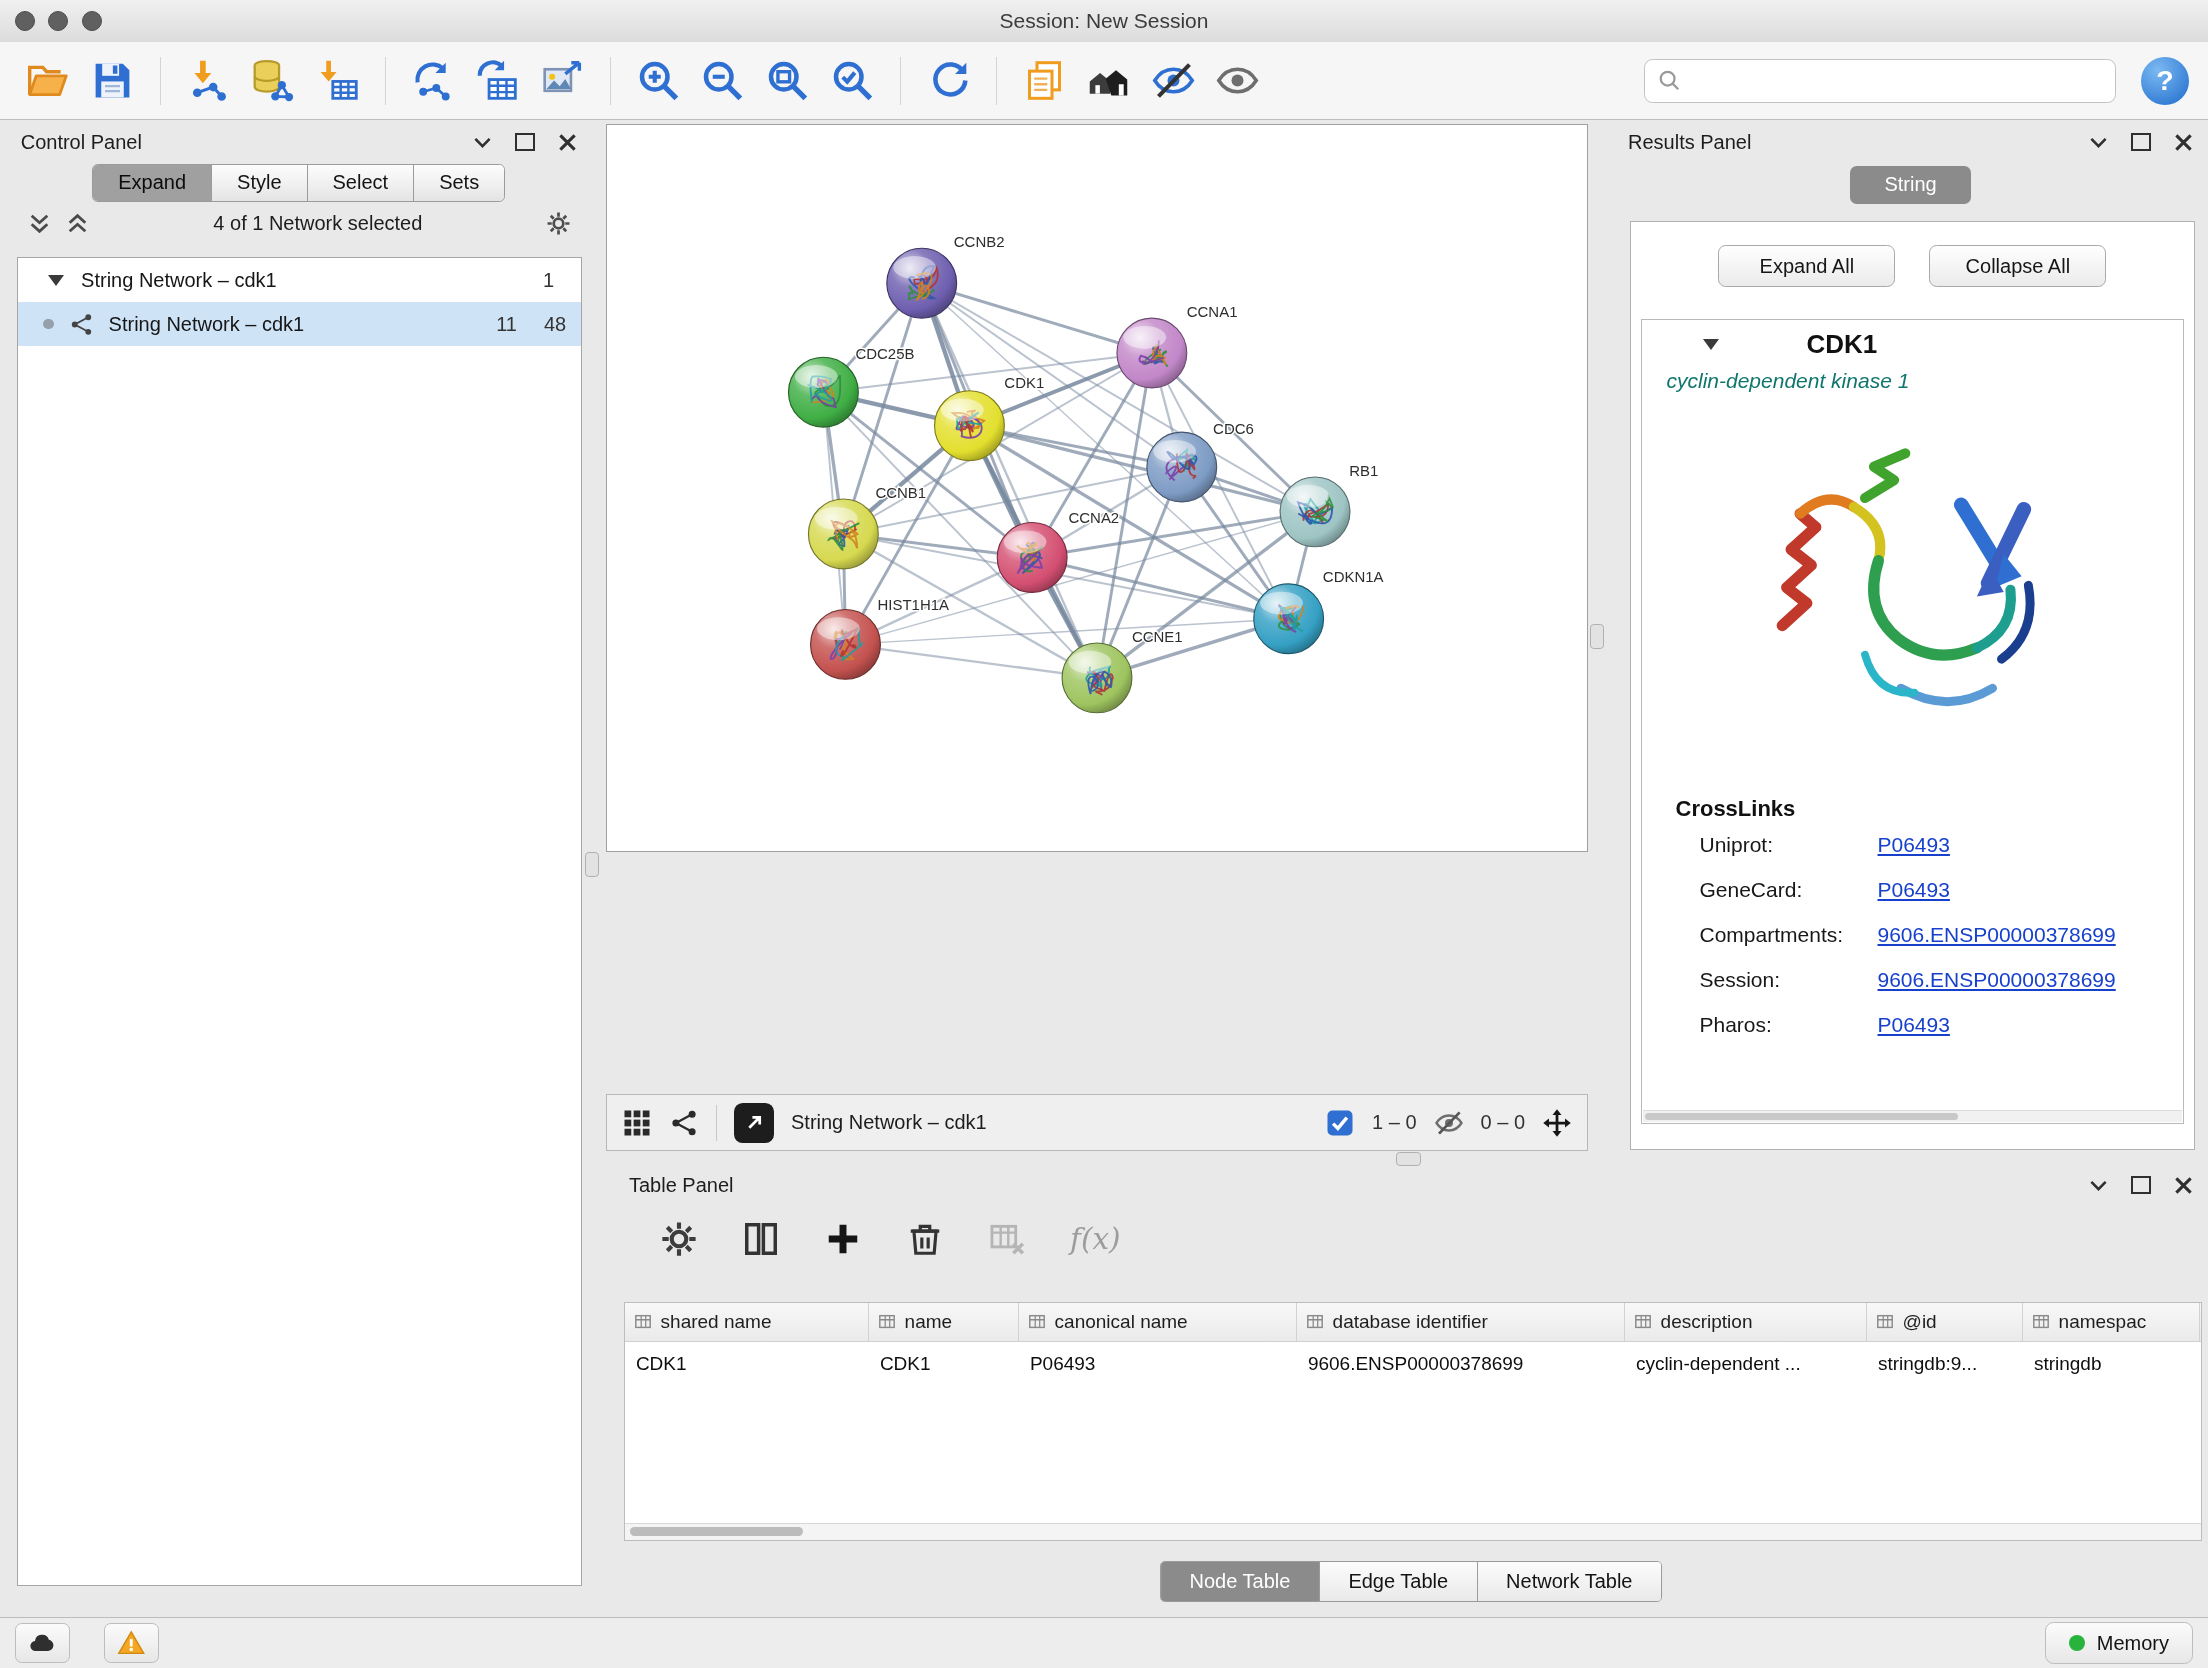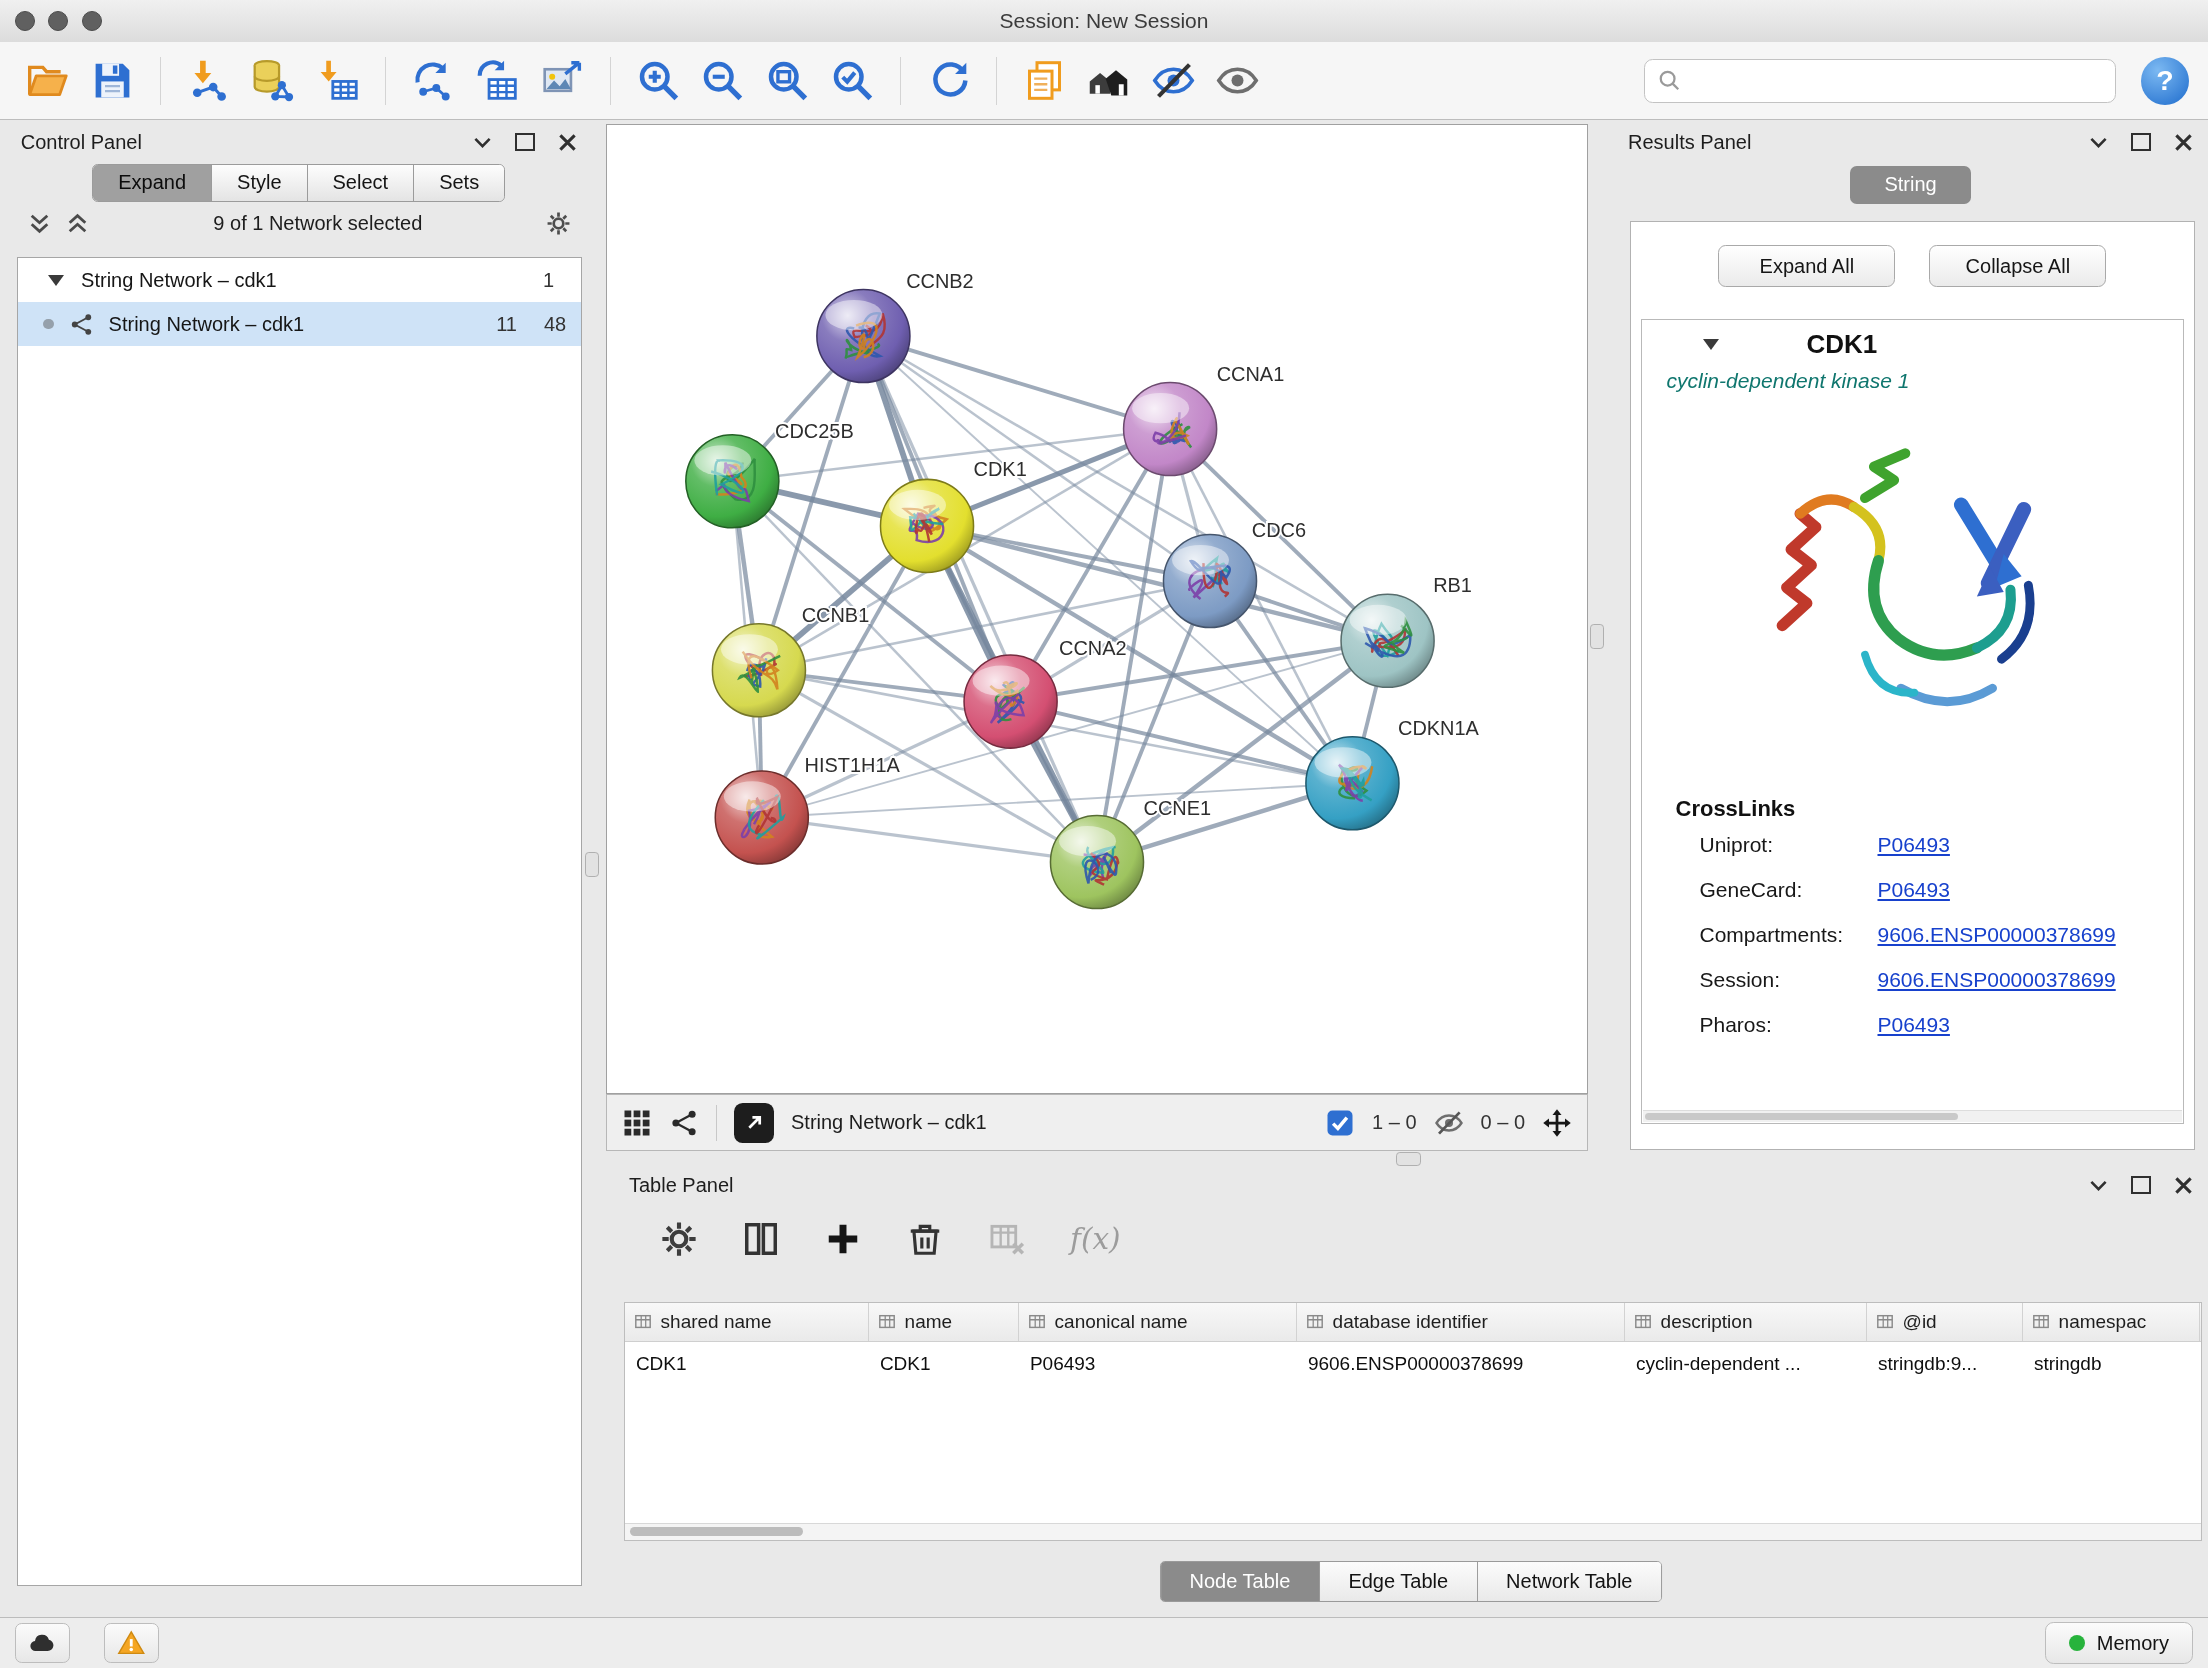--- a/index.html
+++ b/index.html
@@ -38,21 +38,21 @@
   .gear-svg{width:30px;height:30px;}
   .tree-box{position:absolute;left:11.4px;right:9.5px;top:133px;bottom:7.6px;background:#fff;border:1px solid #a6a6a6;}
   .tree-row{display:flex;align-items:center;height:44px;font-size:20px;color:#161616;}
   .tree-row.root{padding-left:30px;gap:17px;}
   .tree-row.child{padding-left:25px;gap:15px;background:#cfe3f7;}
   .tree-count{margin-left:auto;margin-right:27px;color:#333;}
   .tree-counts{margin-left:auto;margin-right:15px;display:flex;gap:27px;color:#333;}
   .bullet{width:10.5px;height:10.5px;border-radius:50%;background:#95a0ab;}
   .tree-row svg.mini{width:25px;height:25px;}
   
-  .network{position:absolute;left:606px;top:124px;width:982px;height:970px;background:#fff;border:1px solid #a0a0a0;box-sizing:border-box;}
+  .network{position:absolute;left:606px;top:124px;width:982px;height:728px;background:#fff;border:1px solid #a0a0a0;box-sizing:border-box;}
   .network svg{width:100%;height:100%;display:block;}
   .net-footer{position:absolute;left:606px;top:1094px;width:982px;height:57px;background:#efefef;border:1px solid #b7b7b7;box-sizing:border-box;display:flex;align-items:center;padding:0 15px;gap:17px;font-size:20px;color:#1d1d1d;}
   .net-footer svg{width:30px;height:30px;}
   .nf-sep{width:1px;height:36px;background:#c8c8c8;}
   .detach-btn{width:40px;height:40px;background:#1d1d1d;border-radius:8.6px;display:flex;align-items:center;justify-content:center;}
   .detach-btn svg{width:25px;height:25px;}
   .nf-spacer{flex:1;}
   .nf-count{color:#333;}
   
   .results-panel{position:absolute;left:1613px;top:124px;width:595px;height:1043px;}
@@ -283,21 +283,21 @@
       <div class="seg-item">Select</div>
       <div class="seg-item">Sets</div>
     </div>
     <div class="cp-sub">
       <svg viewBox="0 0 16 16">
           <path d="M3 3l5 4.5L13 3M3 8.5l5 4.5 5-4.5" fill="none" stroke="#4a4a4a" stroke-width="1.8"></path>
         </svg>
       <svg viewBox="0 0 16 16">
           <path d="M3 13l5-4.5 5 4.5M3 7.5L8 3l5 4.5" fill="none" stroke="#4a4a4a" stroke-width="1.8"></path>
         </svg>
-      <span class="summary">9 of 1 Network selected</span>
+      <span class="summary">4 of 1 Network selected</span>
       <svg class="gear-svg" viewBox="0 0 24 24">
           <circle cx="12" cy="12" r="4.6" fill="none" stroke="#4d4d4d" stroke-width="2.6"></circle>
           <g stroke="#4d4d4d" stroke-width="2.6">
             <path d="M12 1.5v4M12 18.5v4M1.5 12h4M18.5 12h4M4.6 4.6l2.8 2.8M16.6 16.6l2.8 2.8M19.4 4.6l-2.8 2.8M7.4 16.6l-2.8 2.8"></path>
           </g>
         </svg>
     </div>
     <div class="tree-box">
       <div class="tree-row root">
         <div class="tri-down"></div>

